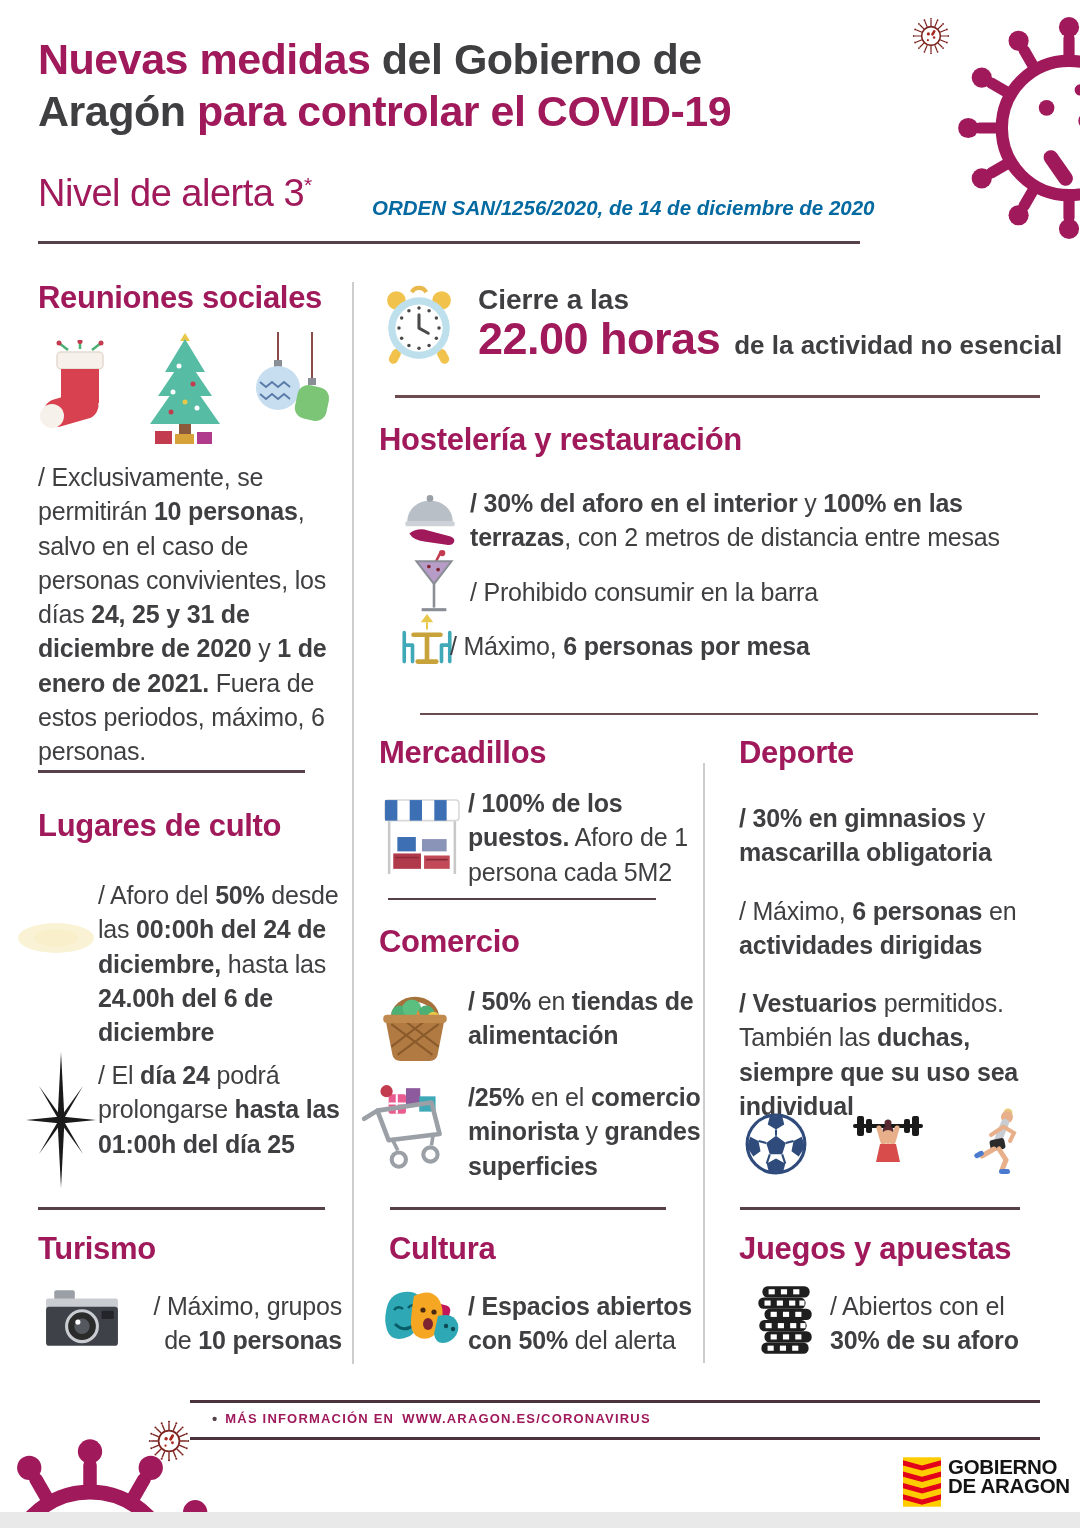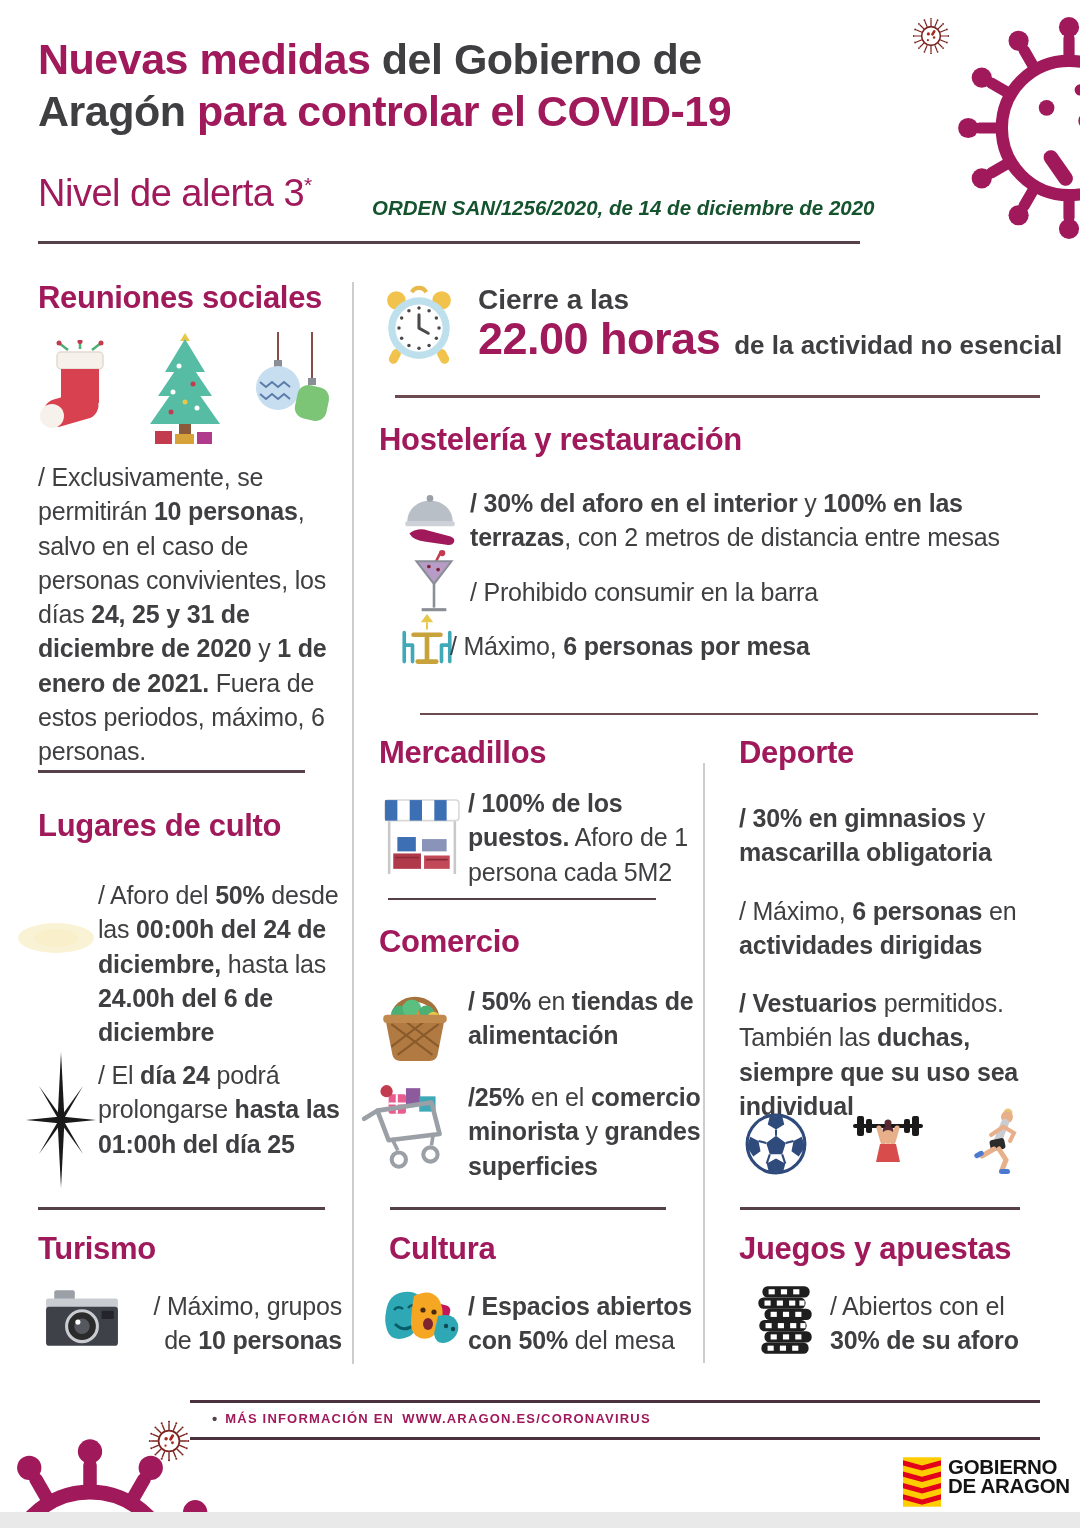--- a/index.html
+++ b/index.html
@@ -4,21 +4,21 @@
 <style>
   html,body{margin:0;padding:0;background:#e9e9e9;}
   #poster{position:relative;width:1080px;height:1512px;background:#ffffff;overflow:hidden;
           font-family:"Liberation Sans",sans-serif;color:#3F3E41;margin:0 auto;}
   .abs{position:absolute;}
   .acc{color:#A0195B;}
   .b{font-weight:bold;}
   .title{font-size:43px;line-height:1.2;font-weight:bold;letter-spacing:-0.5px;color:#3F3E41;}
   .alert{font-size:38px;letter-spacing:-0.5px;color:#A0195B;}
   .alert sup{font-size:21px;}
-  .order{font-size:20.5px;font-style:italic;font-weight:bold;color:#14532d;}
+  .order{font-size:20.5px;font-style:italic;font-weight:bold;color:#0369a1;}
   .sec-h{font-size:31px;font-weight:bold;letter-spacing:-0.3px;color:#A0195B;line-height:1.05;}
   .txt{font-size:25px;line-height:1.37;letter-spacing:-0.2px;color:#3F3E41;}
   .rule{height:2.5px;background:#56404A;}
   .rule-thin{height:2px;background:#6B4A50;}
   .vline{width:2px;background:#CDCDCD;}
   .cierre-label{font-size:28px;font-weight:bold;color:#3F3E41;}
   .cierre-time{font-size:45px;font-weight:bold;color:#A0195B;letter-spacing:-0.5px;}
   .cierre-suffix{font-size:26px;font-weight:bold;color:#3F3E41;}
   .baseline-row{display:flex;align-items:baseline;gap:14px;white-space:nowrap;justify-content:center;}
   .xmas-row{display:flex;justify-content:space-between;align-items:flex-end;}
@@ -349,21 +349,21 @@
     <path d="M15,42 q9,9 19,1" stroke="#075E68" stroke-width="3" fill="none"></path>
     <rect x="50" y="22" width="18" height="30" rx="5" fill="#C2185B" transform="rotate(14 59 37)"></rect>
     <path d="M34,14 Q50,6 58,16 Q66,28 60,44 Q53,60 40,56 Q30,52 31,38 Q32,24 34,14 Z" fill="#F5A623"></path>
     <circle cx="43" cy="28" r="2.6" fill="#4A2A10"></circle>
       <circle cx="54" cy="30" r="2.6" fill="#4A2A10"></circle>
     <ellipse cx="48" cy="42" rx="5" ry="6" fill="#7E2430"></ellipse>
     <path d="M58,34 Q74,30 78,42 Q80,54 68,60 Q56,64 54,52 Z" fill="#2FA8B5"></path>
     <circle cx="66" cy="44" r="2.2" fill="#0E4A52"></circle>
       <circle cx="73" cy="47" r="2.2" fill="#0E4A52"></circle>
   </svg>
-  <div class="abs txt" style="left:468px;top:1289px;width:248px;"><span class="b">/ Espacios abiertos con 50%</span><span> del mesa</span></div>
+  <div class="abs txt" style="left:468px;top:1289px;width:248px;"><span class="b">/ Espacios abiertos con 50%</span><span> del alerta</span></div>
 
   <svg class="abs" style="left:752px;top:1280px;" width="66" height="80" viewBox="0 0 64 78">
     <g>
       <rect x="10" y="6" width="46" height="11" rx="5" fill="#1E1E1E"></rect>
       <rect x="6" y="17" width="46" height="11" rx="5" fill="#1E1E1E"></rect>
       <rect x="12" y="28" width="46" height="11" rx="5" fill="#1E1E1E"></rect>
       <rect x="7" y="39" width="46" height="11" rx="5" fill="#1E1E1E"></rect>
       <rect x="12" y="50" width="46" height="11" rx="5" fill="#1E1E1E"></rect>
       <rect x="9" y="61" width="46" height="11" rx="5" fill="#1E1E1E"></rect>
       <g fill="#ffffff">

